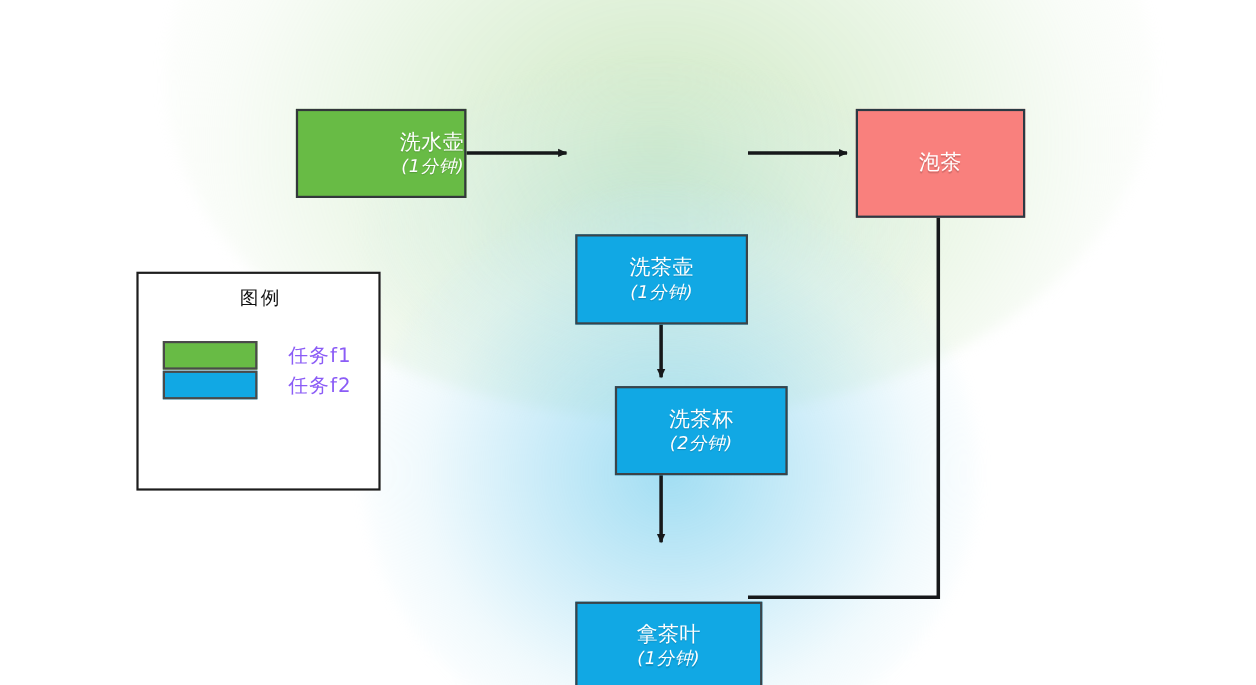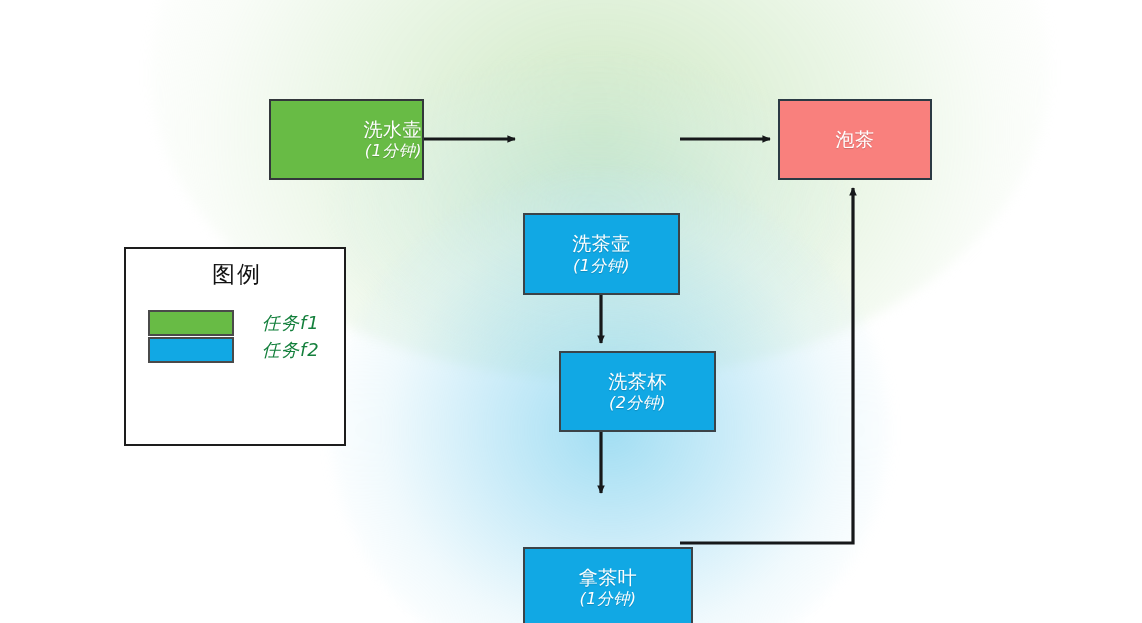--- a/index.html
+++ b/index.html
@@ -102,21 +102,21 @@
     box-sizing: border-box;
     background: #ffffff;
     border: 2px solid #1d1d1d;
   }
   #legend-title {
     position: absolute;
     left: 0;
     top: 10px;
     width: 222px;
     text-align: center;
-    font-size: 23px;
+    font-size: 17px;
     color: #111111;
     letter-spacing: 2px;
   }
   .legend-row {
     position: absolute;
     left: 22px;
     width: 184px;
     height: 30px;
     display: flex;
     align-items: center;
@@ -127,24 +127,23 @@
   .legend-swatch {
     width: 86px;
     height: 26px;
     box-sizing: border-box;
     border: 2px solid #4a4a4a;
     flex: 0 0 auto;
   }
   .legend-label {
     margin-left: 28px;
     font-size: 18px;
-    color: #15803d;
+    color: #8b5cf6;
     letter-spacing: 1px;
     white-space: nowrap;
-    font-style: italic;
   }
 </style>
 </head>
 <body>
 
 <div id="canvas">
 
   <div class="glow glow-green"></div>
   <div class="glow glow-teal"></div>
   <div class="glow glow-blue"></div>
@@ -166,21 +165,21 @@
 
     <path d="M680,543 L853,543 L853,188" fill="none" stroke="#16181a" stroke-width="3.2" marker-end="url(#ah)"></path>
   </svg>
 
   <div class="node node-green" style="left:269px; top:99px; width:155px; height:81px;">
     <span class="l1">洗水壶</span>
     <span class="l2">(1分钟)</span>
   </div>
 
 
-  <div class="node node-red single" style="left:778px; top:99px; width:154px; height:81px;">
+  <div class="node node-red single" style="left:778px; top:99px; width:154px; height:99px;">
     <span class="l1">泡茶</span>
   </div>
 
   <div class="node node-blue" style="left:523px; top:213px; width:157px; height:82px;">
     <span class="l1">洗茶壶</span>
     <span class="l2">(1分钟)</span>
   </div>
 
   <div class="node node-blue" style="left:523px; top:351px; width:157px; height:81px;margin-left:36px;">
     <span class="l1">洗茶杯</span>

